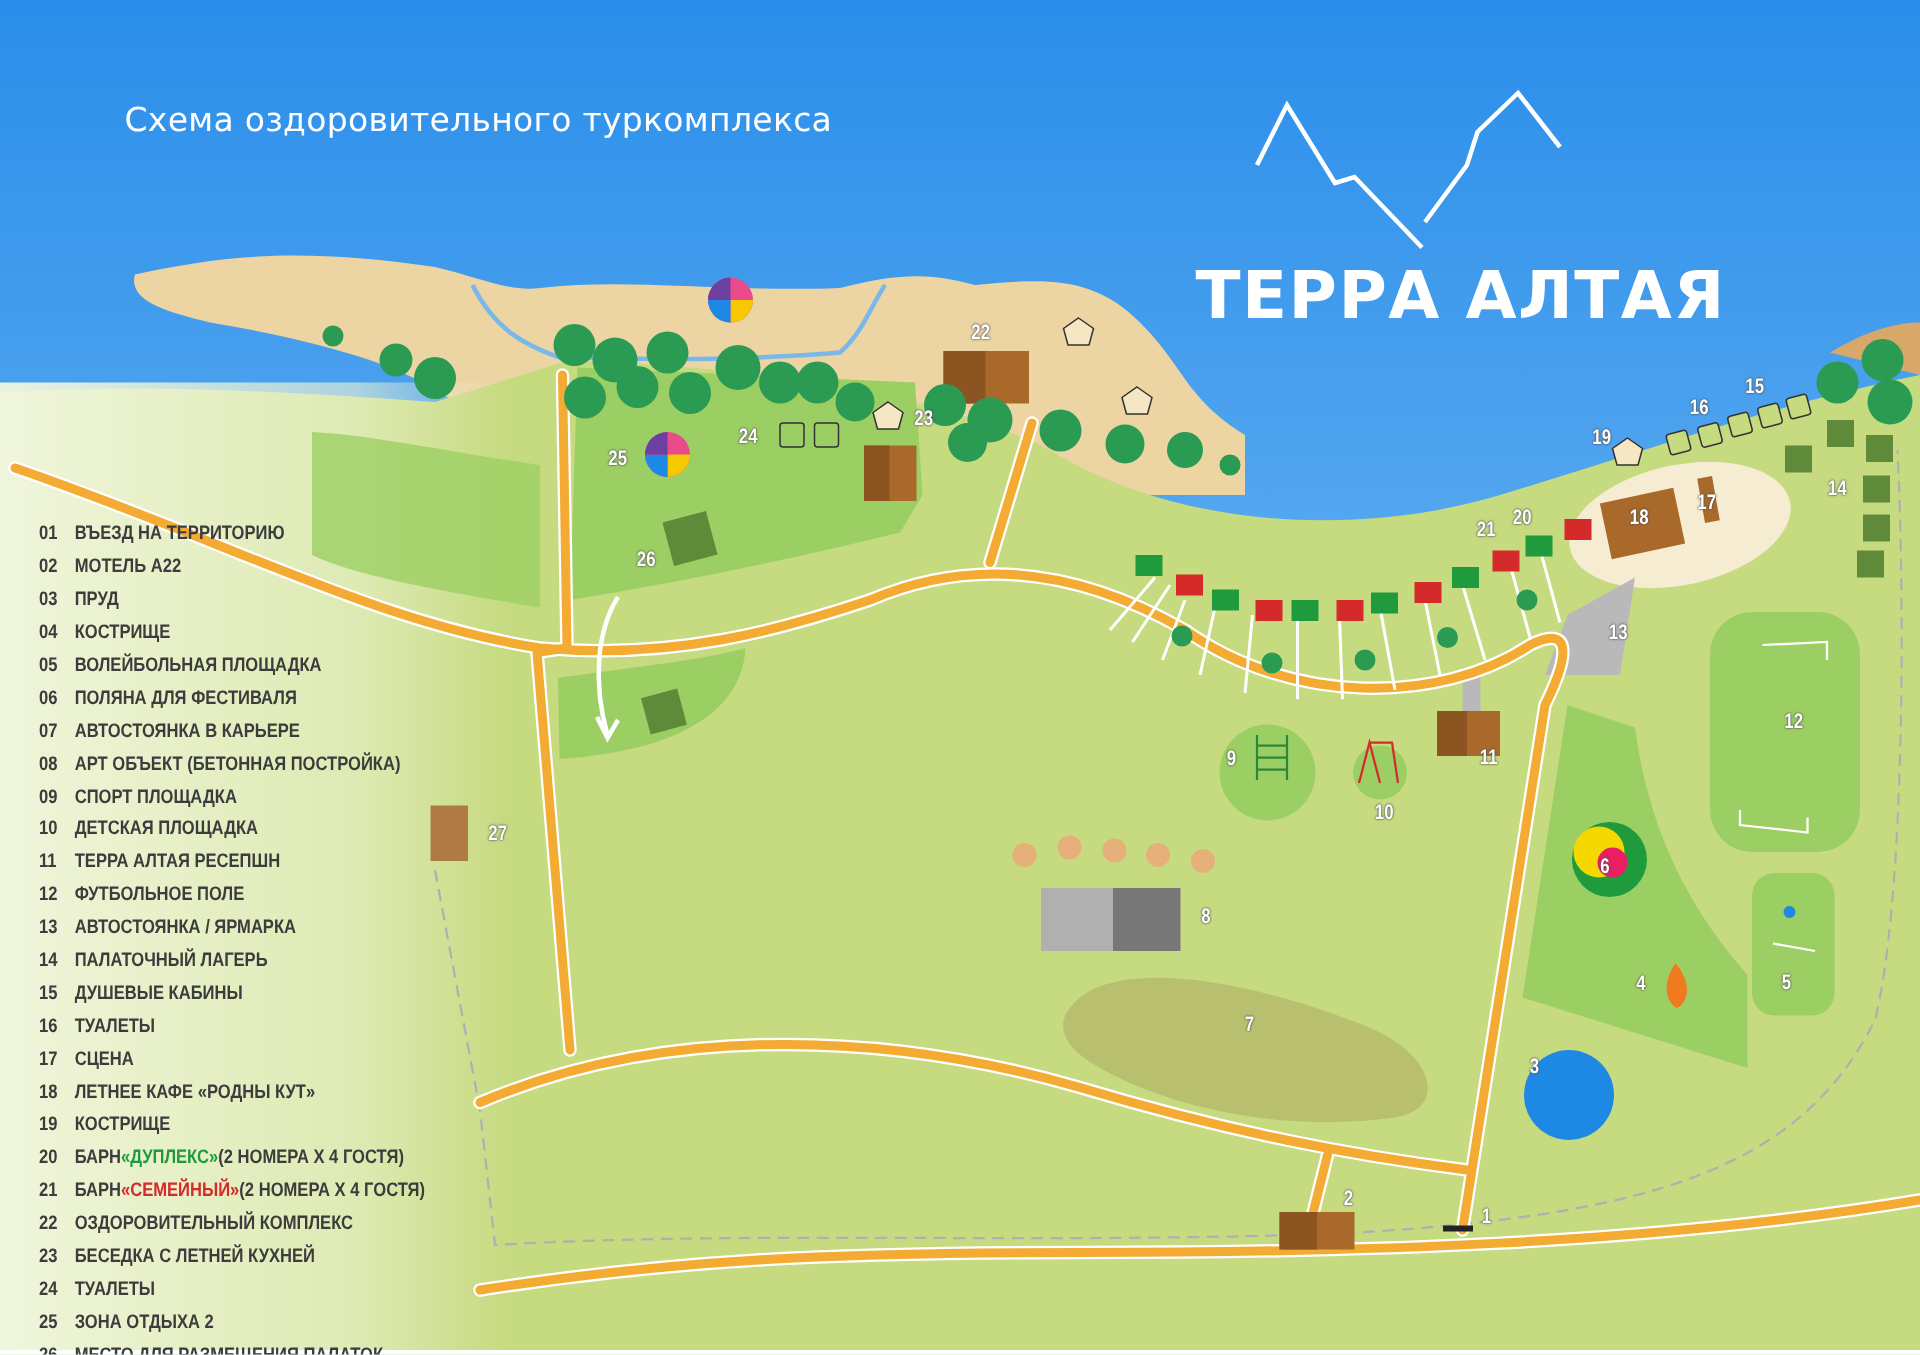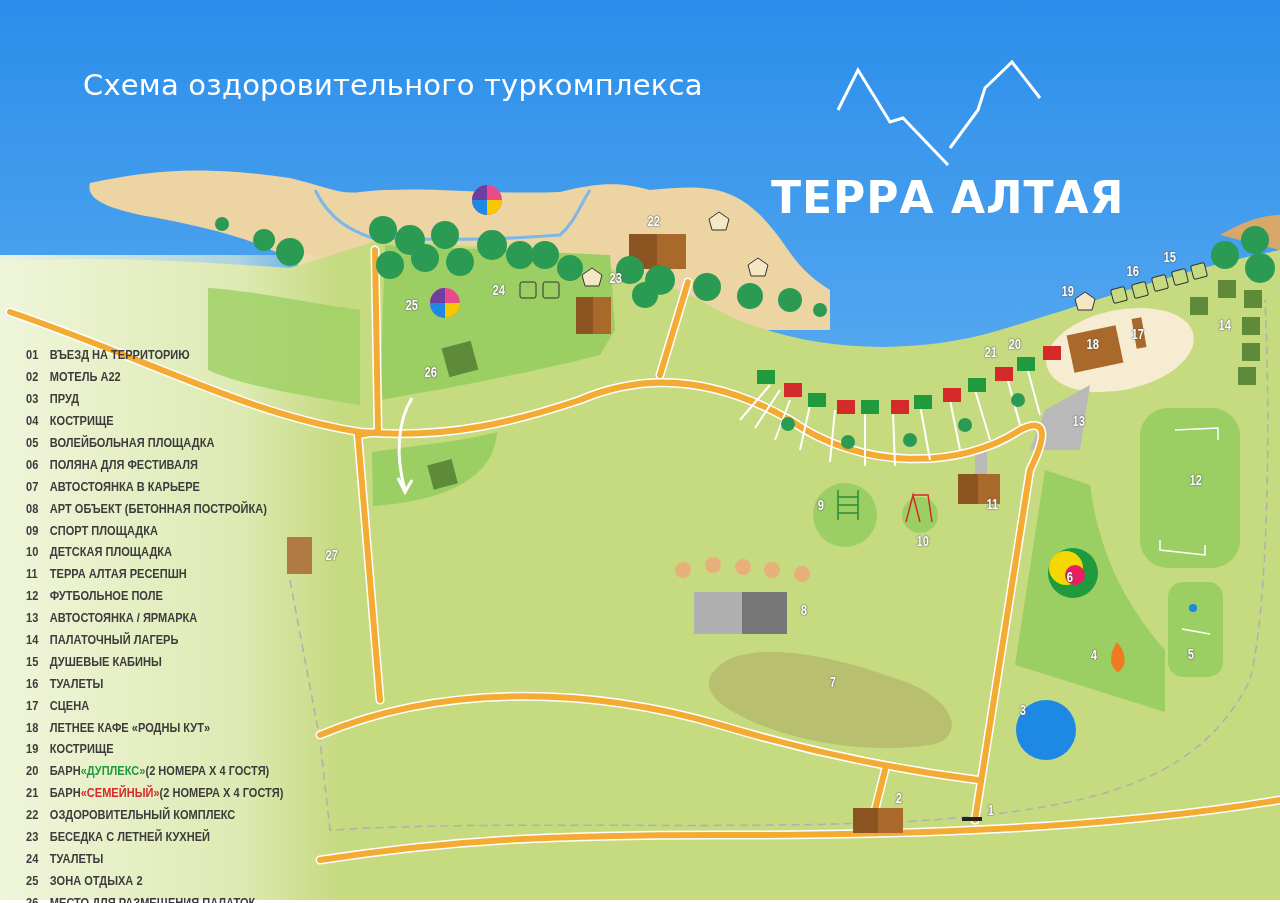--- a/index.html
+++ b/index.html
@@ -1,19 +1,19 @@
 <!DOCTYPE html>
 <html><head>
 <meta charset="utf-8">
 <style>
   html,body{margin:0;padding:0;}
   body{width:1280px;height:903px;overflow:hidden;position:relative;font-family:"Liberation Sans",sans-serif;}
   #map{position:absolute;left:0;top:0;width:1280px;height:903px;}
-  .title{position:absolute;left:83px;top:68px;font-size:29px;color:#fff;font-family:"DejaVu Sans",sans-serif;letter-spacing:0.2px;}
-  .brand{position:absolute;left:771px;top:172px;font-size:44px;font-weight:bold;color:#fff;font-family:"DejaVu Sans",sans-serif;letter-spacing:1px;}
+  .title{position:absolute;left:83px;top:68px;font-size:22px;color:#fff;font-family:"DejaVu Sans",sans-serif;letter-spacing:0.2px;}
+  .brand{position:absolute;left:797px;top:172px;font-size:44px;font-weight:bold;color:#fff;font-family:"DejaVu Sans",sans-serif;letter-spacing:1px;}
   .legend{position:absolute;left:26px;top:296px;margin-top:48px;}
   .legend-row{height:21.9px;display:flex;align-items:center;font-family:"Liberation Sans",sans-serif;font-weight:bold;font-size:13px;color:#3c3c3c;transform:scaleX(0.85);transform-origin:left center;white-space:nowrap;}
   .legend-row .num{width:28px;display:inline-block;}
   .hl-green{color:#1f9a3c;}
   .hl-red{color:#d42a2a;}
   .lbl{position:absolute;font-family:"Liberation Sans",sans-serif;font-weight:bold;font-size:14px;color:#fff;transform:scaleX(0.8);
     text-shadow:0 0 2px #555,0 0 1px #333;}
 </style>
 </head>
 <body>

